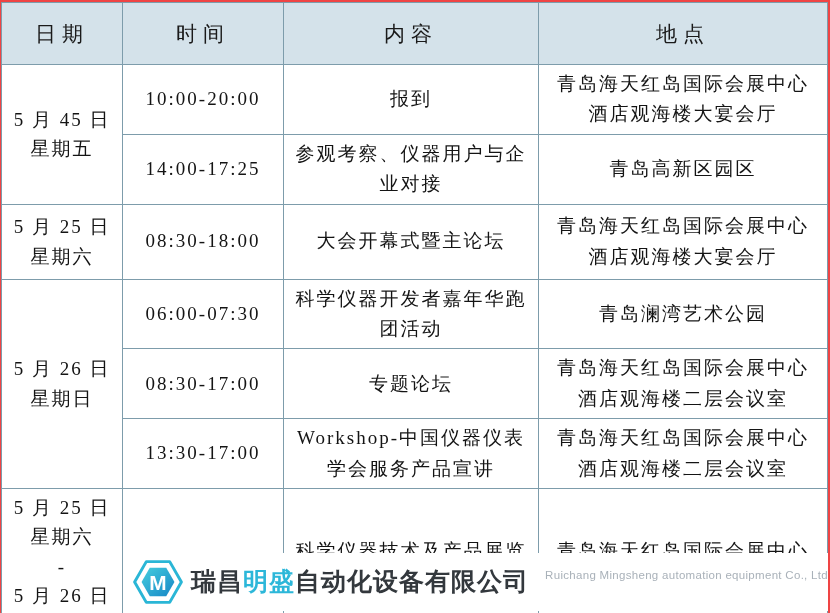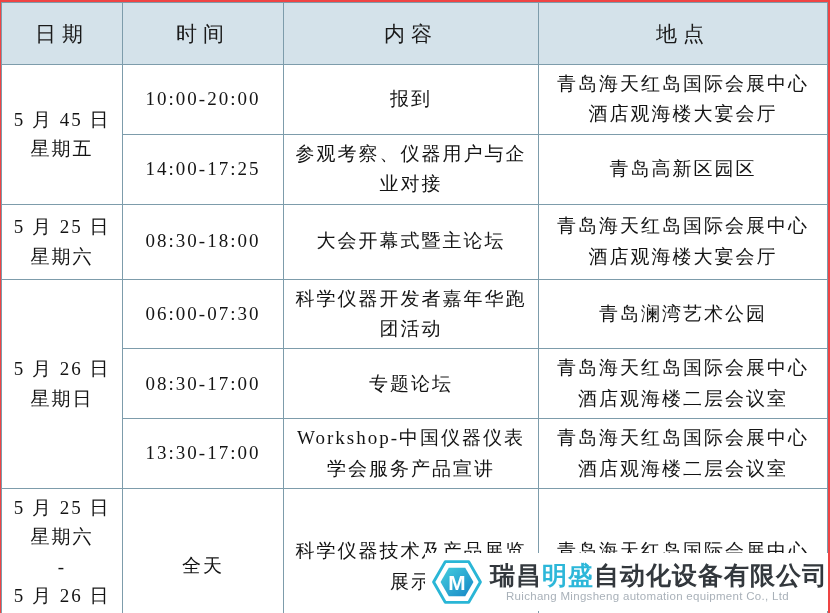--- a/index.html
+++ b/index.html
@@ -51,21 +51,21 @@
 
   .logo {
     position:absolute; right:2px; bottom:2px;
     height:58px;
     display:flex; align-items:center; gap:7px;
     background:#ffffff;
     padding-left:6px;
     z-index:3;
   }
   .logo-mark { width:52px; height:52px; flex:0 0 auto; }
-  .logo-text { display:flex; flex-direction:column; justify-content:space-between; }
+  .logo-text { display:flex; flex-direction:row; justify-content:space-between; }
   .logo-cn {
     font-family:"Liberation Sans","DejaVu Sans",sans-serif;
     font-weight:bold; font-size:25px; line-height:1.1;
     letter-spacing:1px; color:#33383d; white-space:nowrap;
   }
   .logo-cn .hl { color:#2cb7d9; }
   .logo-en {
     font-family:"Liberation Sans","DejaVu Sans",sans-serif;
     font-size:11.5px; color:#a9b1b9; letter-spacing:0.3px;
     margin-top:1px; white-space:nowrap;margin-left:16px;

